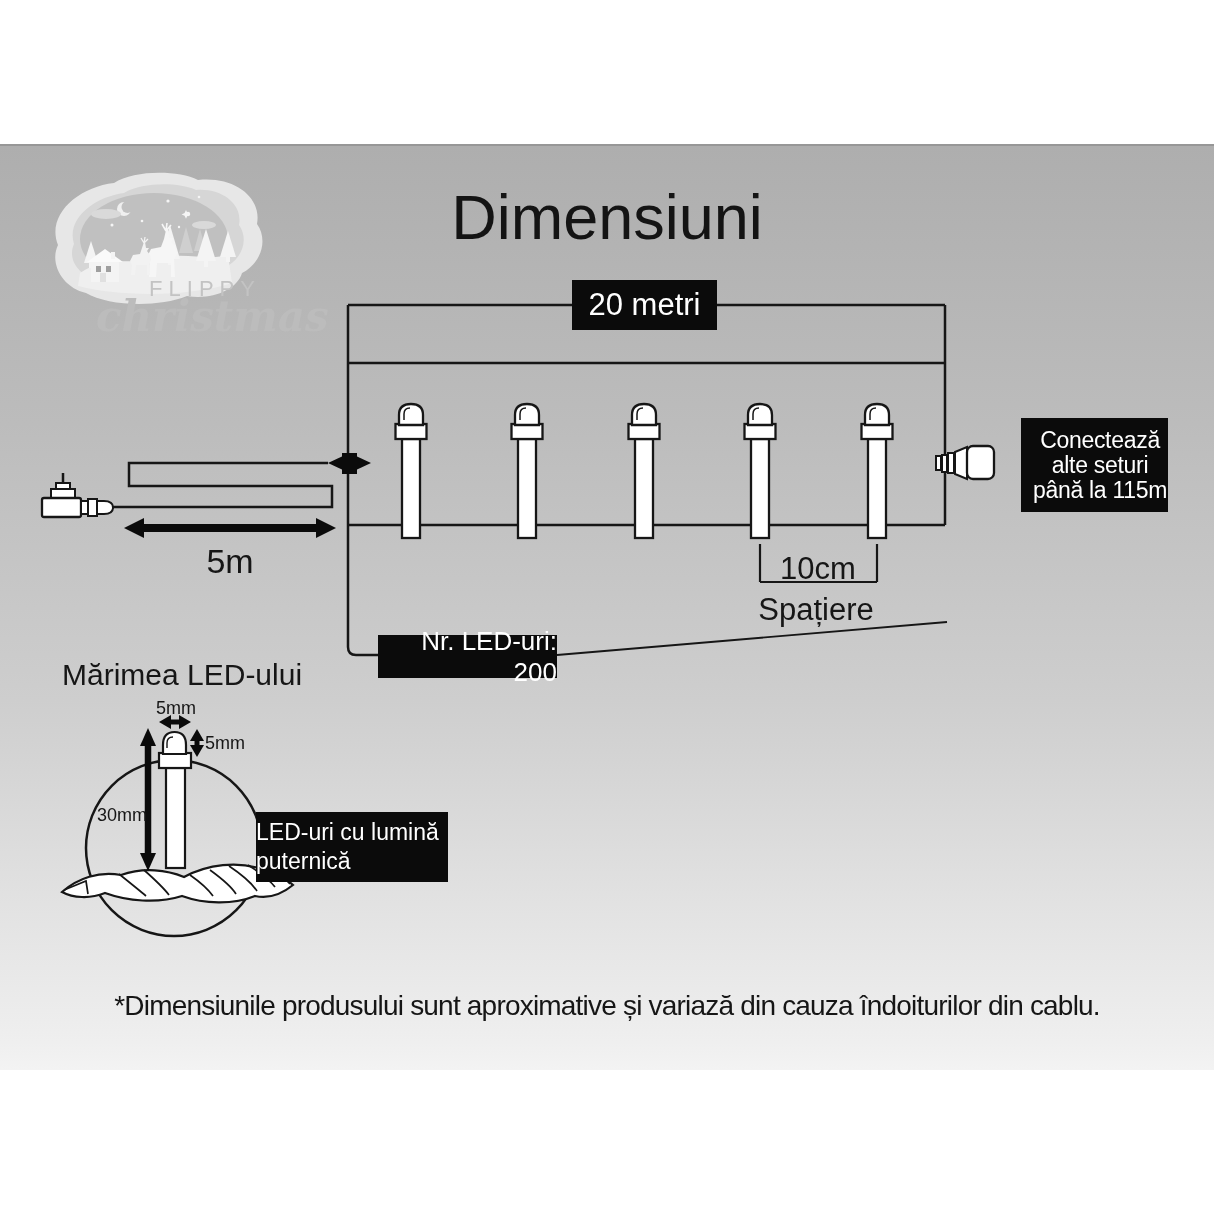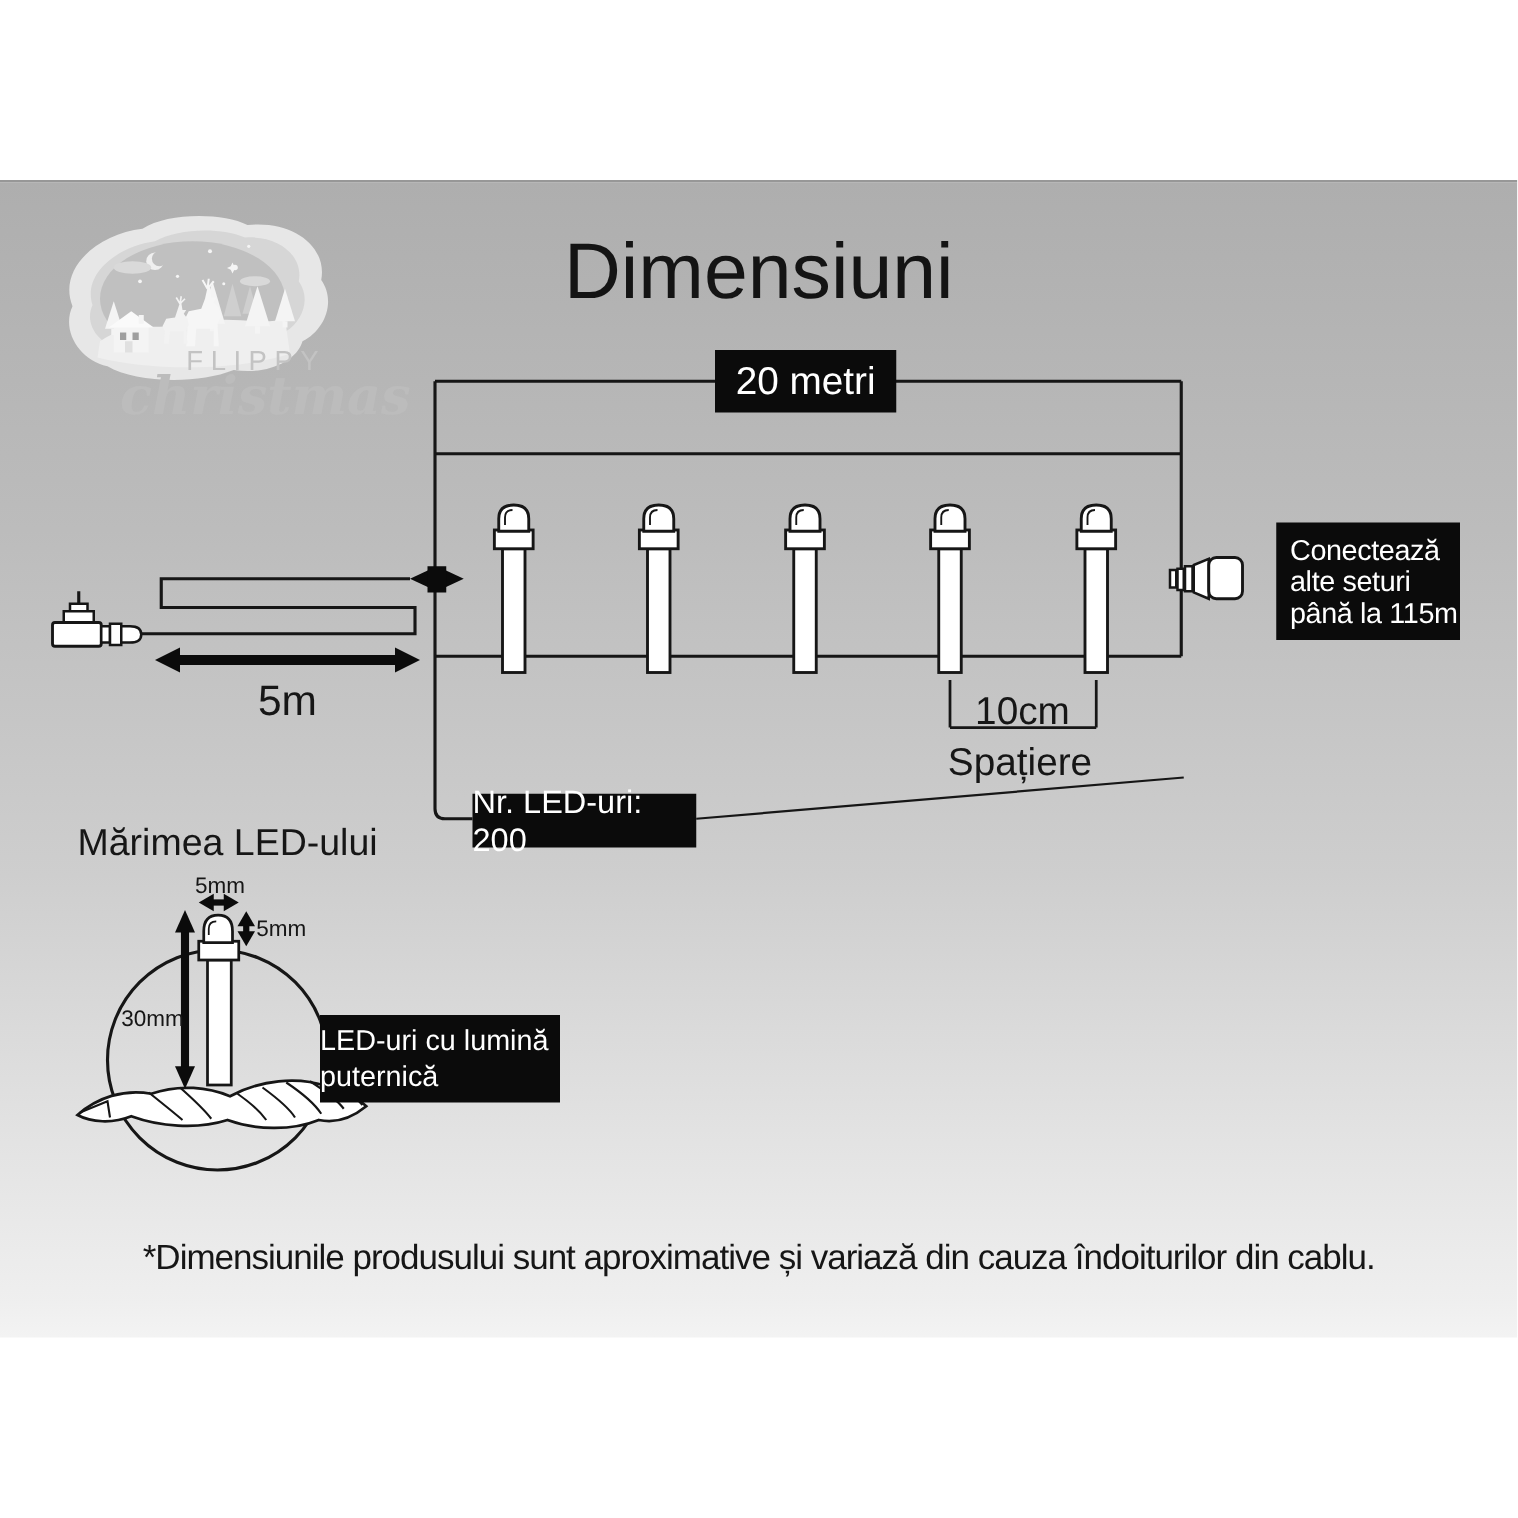--- a/index.html
+++ b/index.html
@@ -5,26 +5,26 @@
   html,body{margin:0;padding:0;background:#ffffff;}
   .page{position:relative;width:1214px;height:1214px;overflow:hidden;background:#ffffff;
         font-family:"Liberation Sans",sans-serif;}
   .panel{position:absolute;left:0;top:144px;width:1214px;height:924px;
          border-top:2px solid #979797;
          background:linear-gradient(180deg,#aeaeae 0%,#bcbcbc 30%,#cecece 60%,#e2e2e2 82%,#efefef 97%,#f3f3f3 100%);}
   .title{position:absolute;left:0;top:181px;width:1214px;margin:0;text-align:center;
          font-size:63px;font-weight:500;color:#141414;letter-spacing:0px;}
   .dsvg{position:absolute;left:0;top:0;width:1214px;height:1214px;}
   .blackbox{position:absolute;background:#0b0b0b;color:#ffffff;display:flex;
-            align-items:center;justify-content:center;text-align:left;}
+            align-items:center;justify-content:center;text-align:right;}
   .b20{left:572px;top:280px;width:145px;height:50px;font-size:31px;}
   .b4{left:525px;top:345px;width:238px;height:39px;font-size:26px;}
   .bnr{left:378px;top:635px;width:179px;height:43px;font-size:26px;}
   .bconnect{left:1021px;top:418px;width:147px;height:94px;font-size:23px;
-            flex-direction:column;align-items:flex-start;justify-content:center;
+            flex-direction:column;align-items:center;justify-content:center;
             padding:0 0 0 11px;box-sizing:border-box;text-align:left;line-height:25px;letter-spacing:-0.3px;}
   .bled{left:256px;top:812px;width:192px;height:70px;font-size:23px;
         flex-direction:column;align-items:flex-start;justify-content:center;
         padding:0 0 0 0;box-sizing:border-box;text-align:left;line-height:29px;}
   .lbl{position:absolute;color:#161616;}
   .l5m{left:160px;top:542px;width:140px;text-align:center;font-size:34px;}
   .l10cm{left:768px;top:551px;width:100px;text-align:center;font-size:31px;}
   .lspat{left:736px;top:592px;width:160px;text-align:center;font-size:31px;}
   .lhead{left:62px;top:658px;font-size:30px;}
   .l5mmtop{left:141px;top:698px;width:70px;text-align:center;font-size:18px;}

